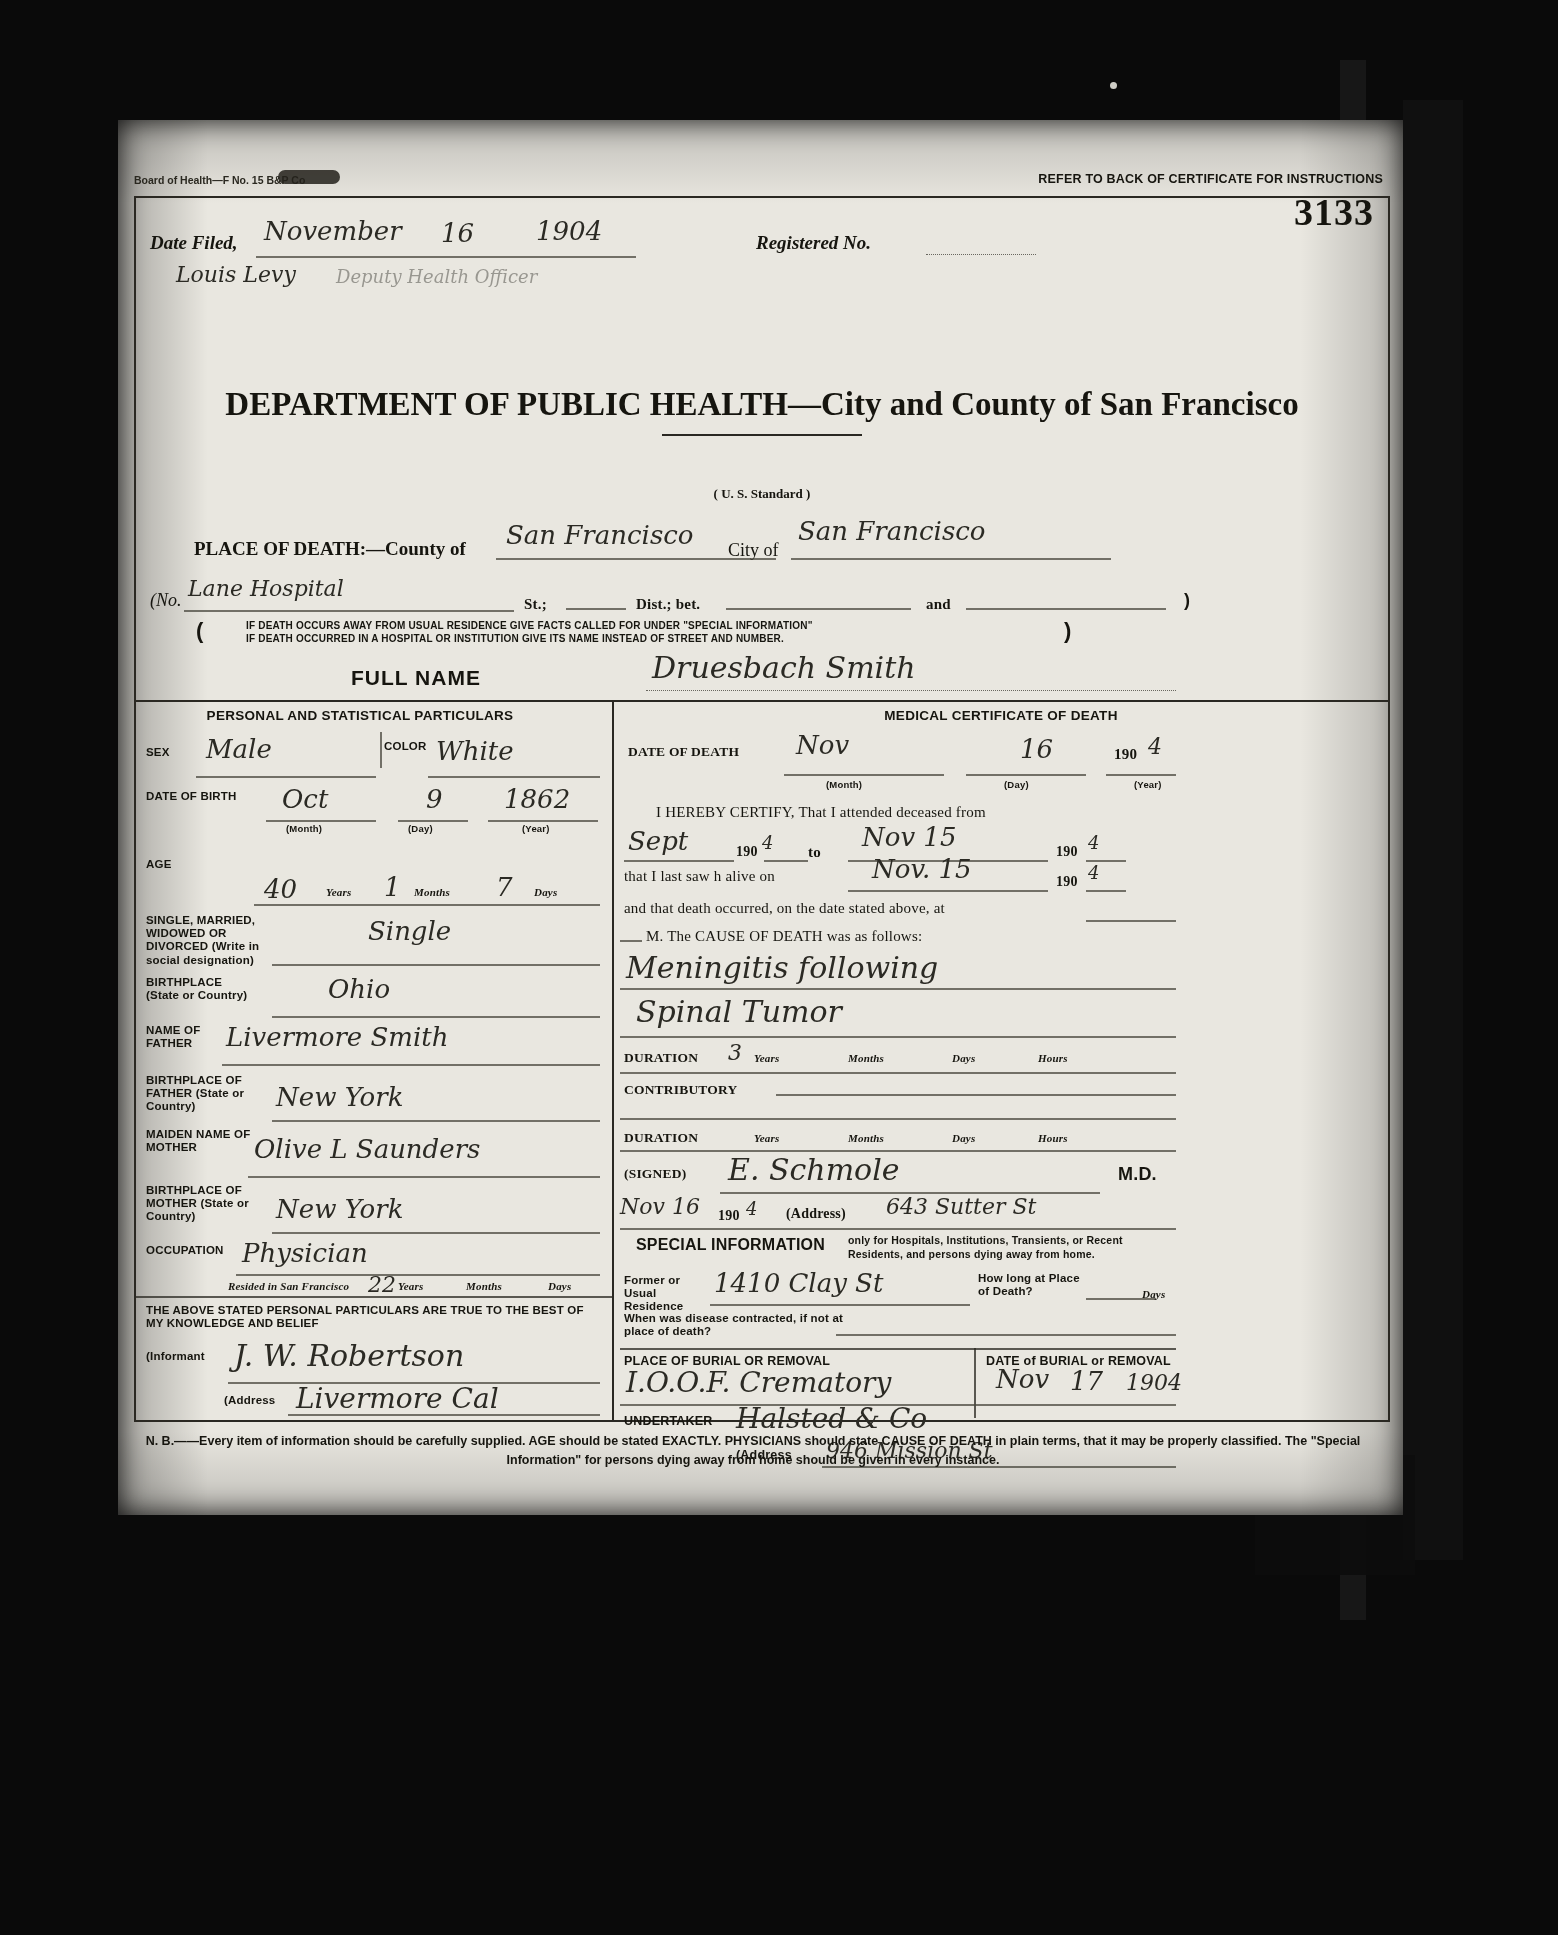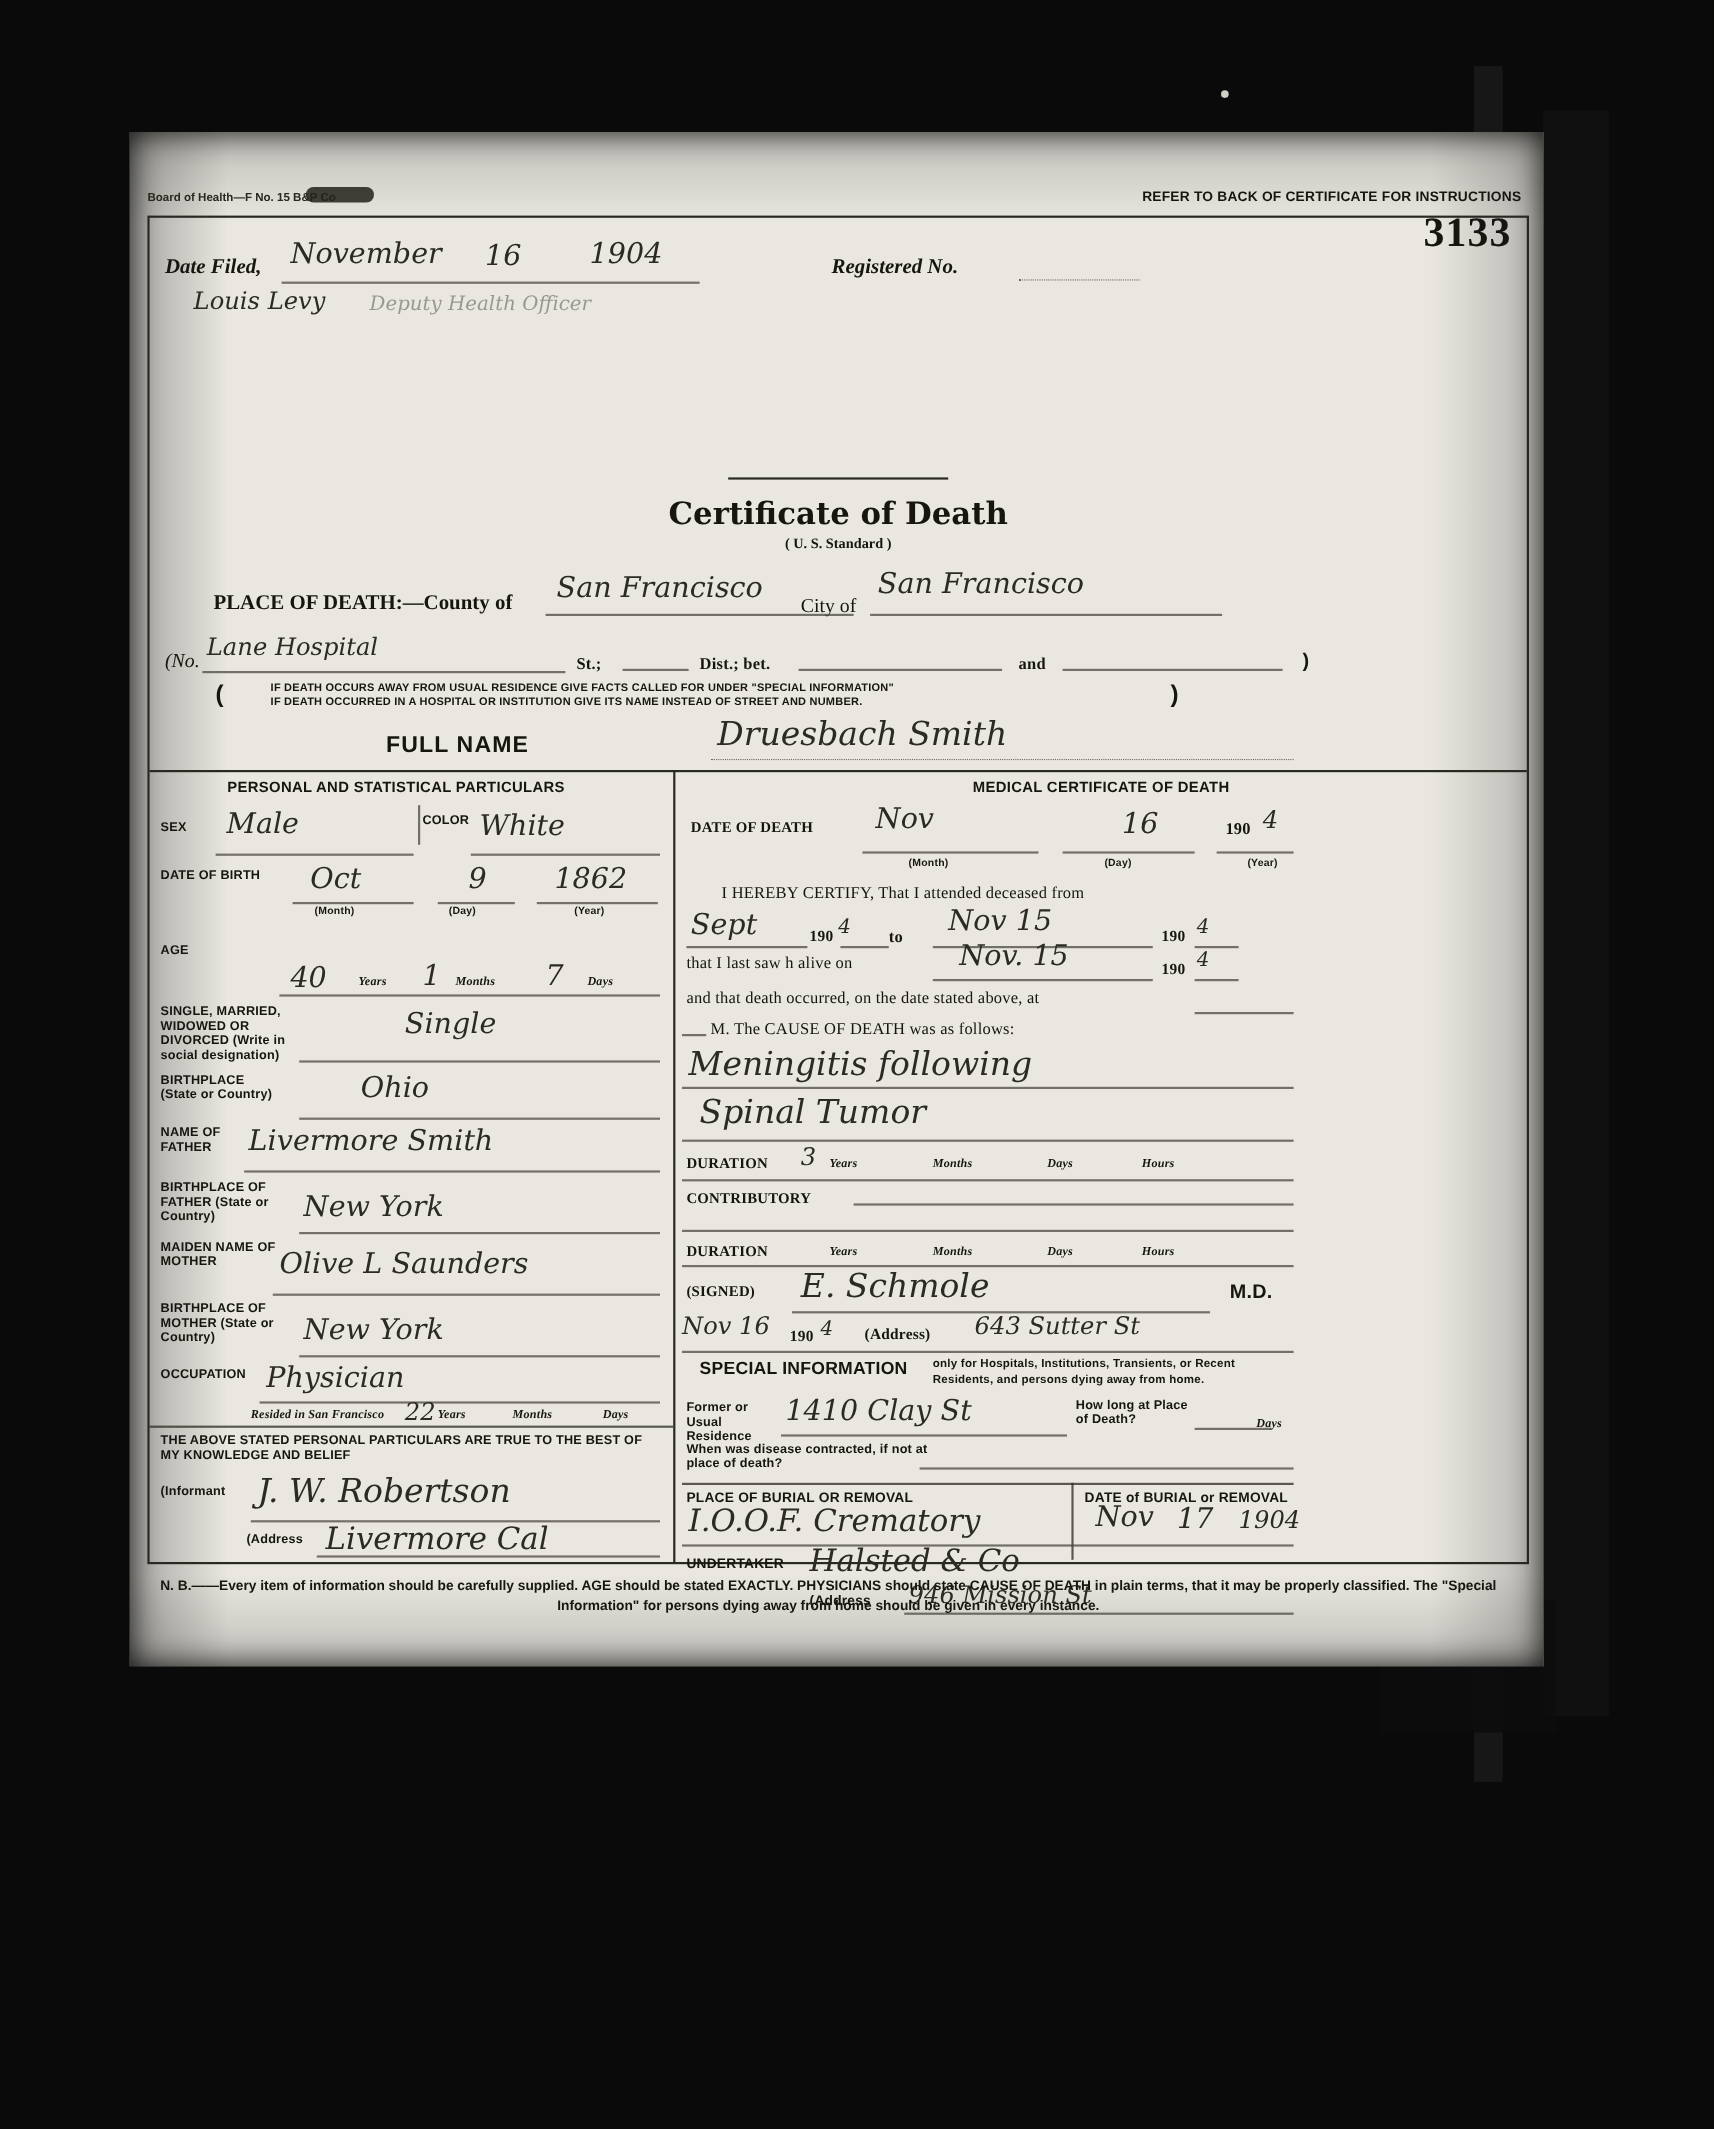--- a/index.html
+++ b/index.html
@@ -99,22 +99,22 @@
       <div class="hand big" style="position:absolute;left:128px;top:18px;">November</div>
       <div class="hand big" style="position:absolute;left:305px;top:20px;">16</div>
       <div class="hand big" style="position:absolute;left:400px;top:18px;">1904</div>
       <div class="ln" style="left:120px;top:58px;width:380px;"></div>
       <div class="rowline" style="left:620px;top:34px;">Registered No.</div>
       <div class="lnd" style="left:790px;top:56px;width:110px;"></div>
 
       <div class="hand md" style="position:absolute;left:40px;top:64px;">Louis Levy</div>
       <div class="hand md faint" style="position:absolute;left:200px;top:68px;font-size:18px;">Deputy Health Officer</div>
 
+      <div class="title-main">DEPARTMENT OF PUBLIC HEALTH—City and County of San Francisco</div>
       <div class="rule" style="top:236px;width:200px;"></div>
-      <div class="title-sub">Certificate of Death</div>
       <div class="title-sub2">( U. S. Standard )</div>
 
       <div class="place-lbl">PLACE OF DEATH:—County of</div>
       <div class="hand big" style="position:absolute;left:370px;top:322px;">San Francisco</div>
       <div class="city-lbl">City of</div>
       <div class="hand big" style="position:absolute;left:662px;top:318px;">San Francisco</div>
       <div class="ln" style="left:360px;top:360px;width:280px;"></div>
       <div class="ln" style="left:655px;top:360px;width:320px;"></div>
 
       <div class="noline">(No.</div>

